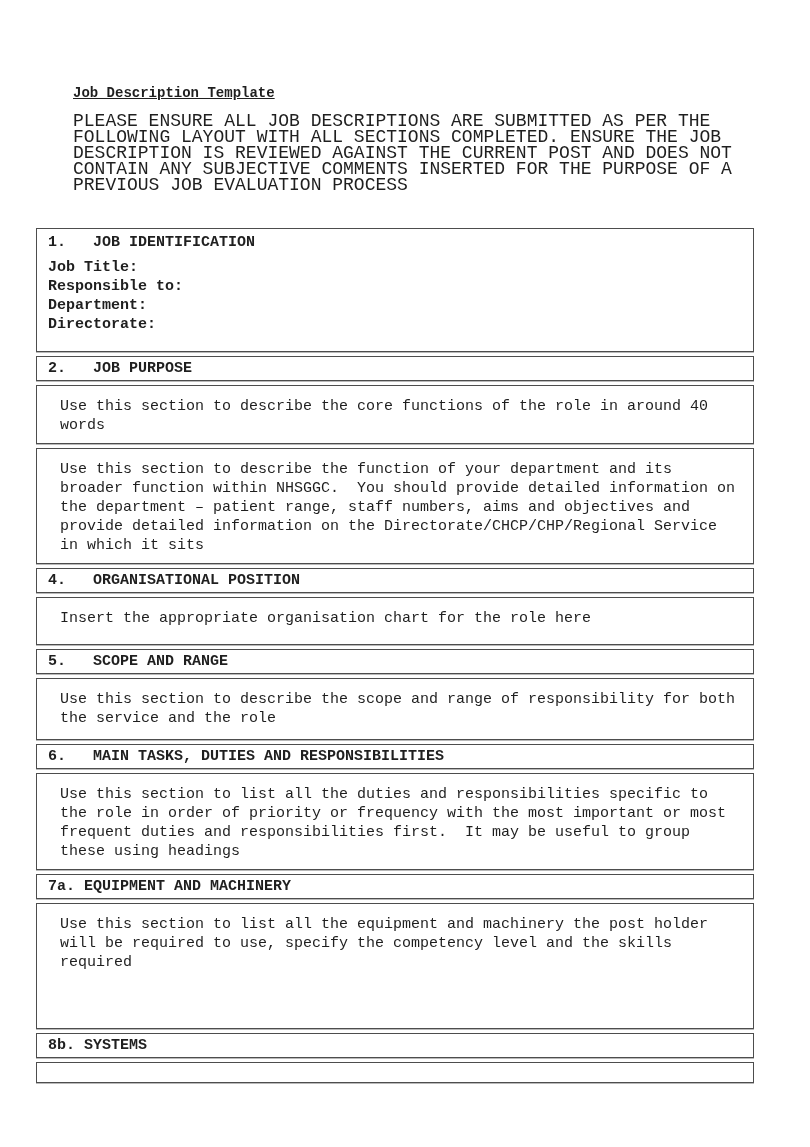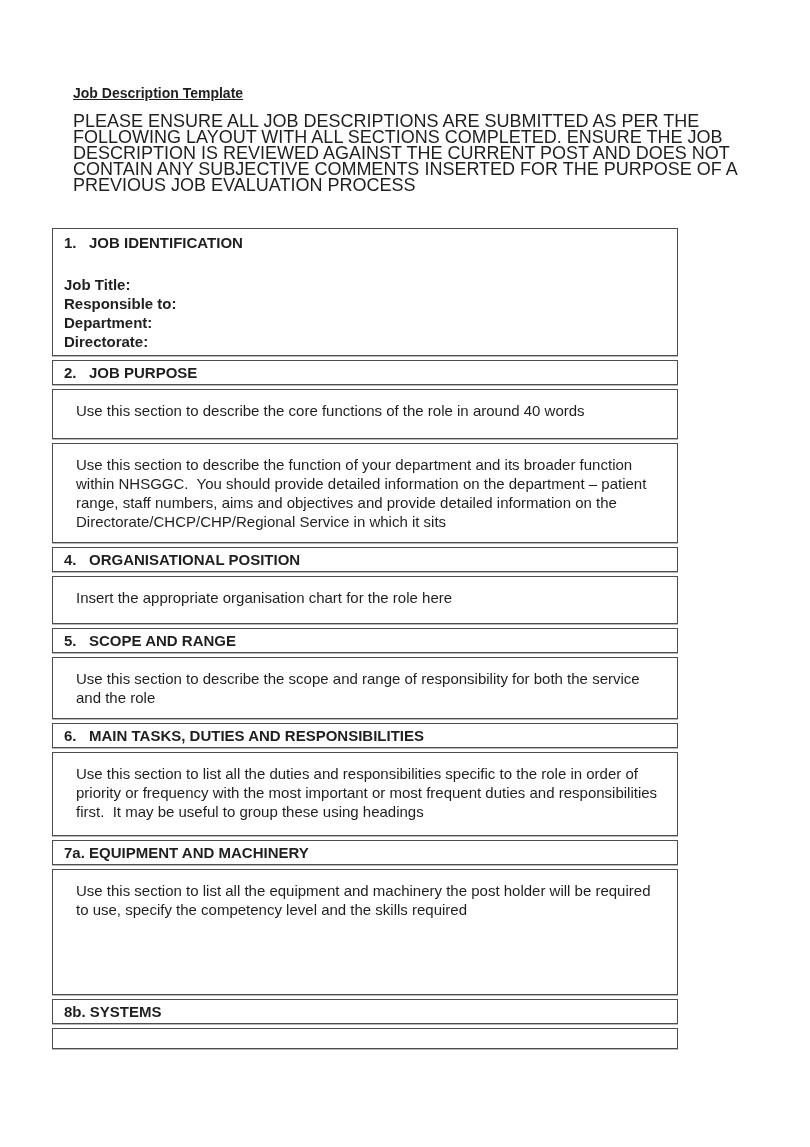--- a/index.html
+++ b/index.html
@@ -5,21 +5,21 @@
   html, body {
     margin: 0;
     padding: 0;
     background: #ffffff;
   }
   .page {
     position: relative;
     width: 810px;
     height: 1147px;
     background: #ffffff;
-    font-family: Liberation Sans, sans-serif;
+    font-family: Liberation Mono, monospace;
     color: #1f1f1f;
     overflow: hidden;
   }
   .doc-title {
     position: absolute;
     left: 73px;
     top: 85px;
     font-size: 14px;
     font-weight: bold;
     text-decoration: underline;
@@ -29,23 +29,23 @@
     position: absolute;
     left: 73px;
     top: 113px;
     width: 680px;
     font-size: 18px;
     line-height: 16px;
     white-space: pre-wrap;
   }
   .jd-table {
     position: absolute;
-    left: 52px;
+    left: 36px;
     top: 228px;
-    width: 626px;
+    width: 718px;
   }
   .row {
     box-sizing: border-box;
     border: 1px solid #4d4d4d;
     background: #ffffff;
     margin-top: 4px;
     box-shadow: 0 1px 0 #b9b9b9;
   }
   .row:first-child { margin-top: 0; }
   .row.hdr {
@@ -65,21 +65,21 @@
   .row.sec1 {
     min-height: 124px;
     padding: 4px 11px 4px 11px;
   }
   .sec1-heading {
     font-size: 15px;
     font-weight: bold;
     line-height: 19px;
     white-space: pre-wrap;
   }
-  .sec1-fields { margin-top: 23px; }
+  .sec1-fields { margin-top: 6px; }
   .sec1-field {
     font-size: 15px;
     font-weight: bold;
     line-height: 19px;
   }
   .h-b3  { min-height: 50px; }
   .h-b5  { min-height: 100px; }
   .h-b7  { min-height: 48px; }
   .h-b9  { min-height: 62px; }
   .h-b11 { min-height: 84px; }

